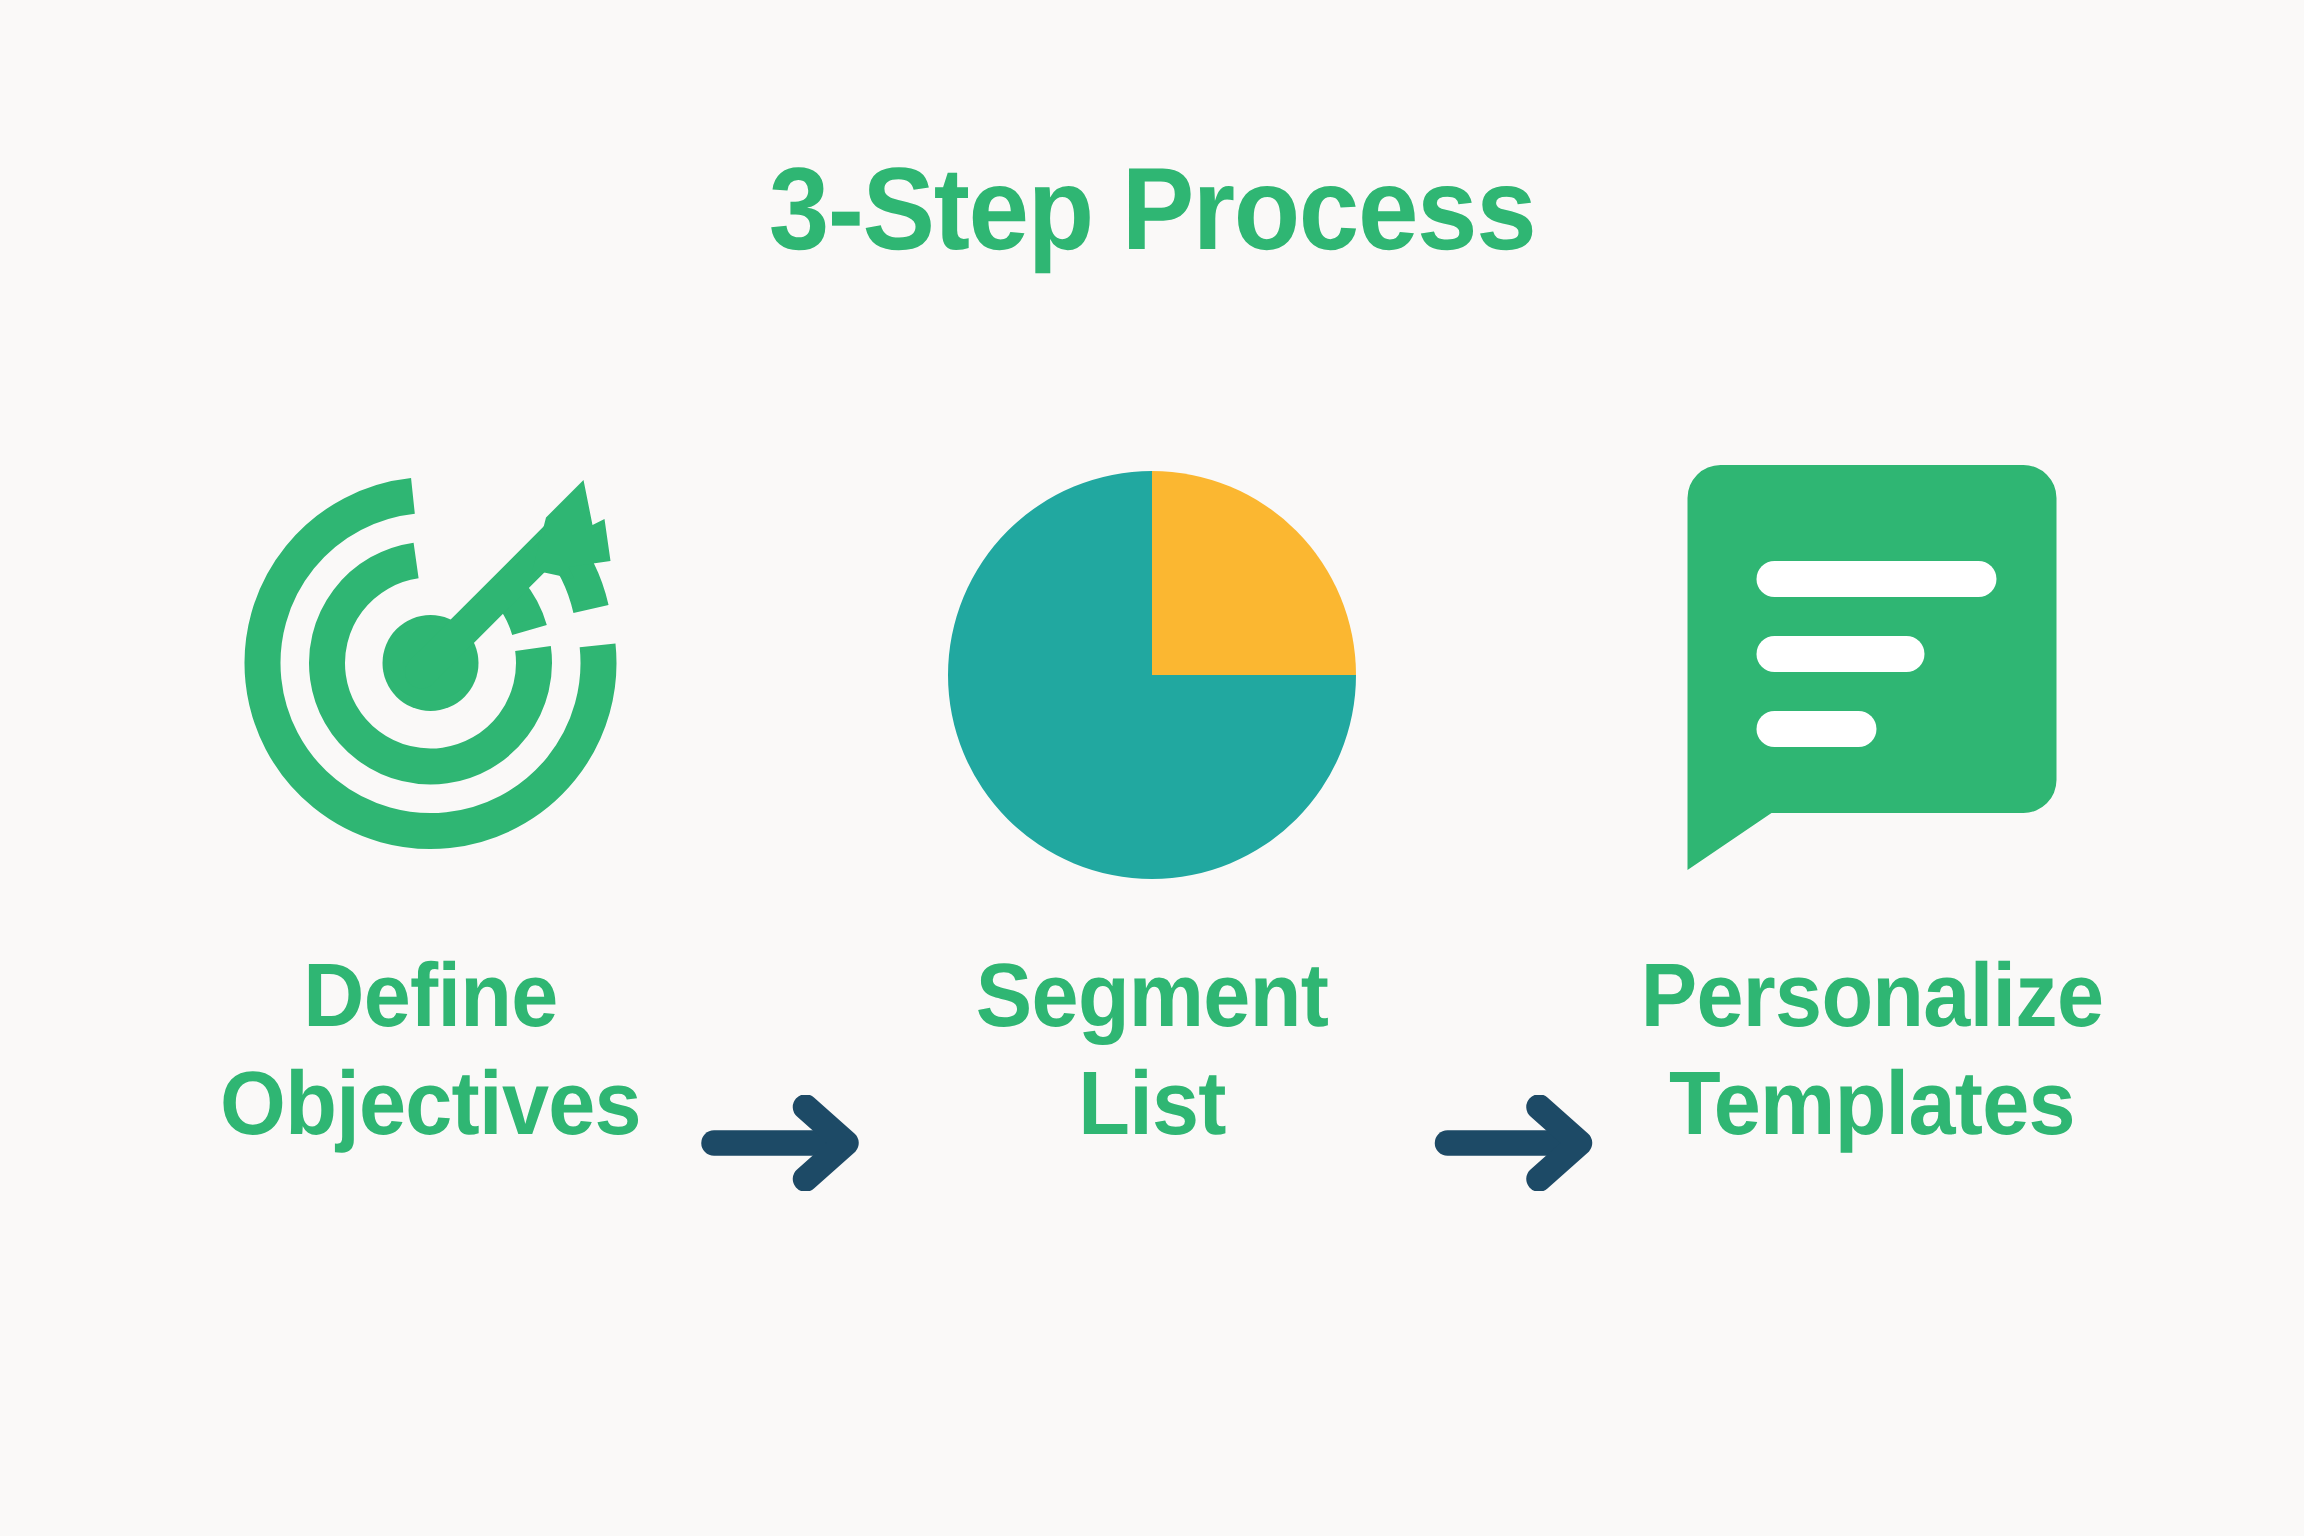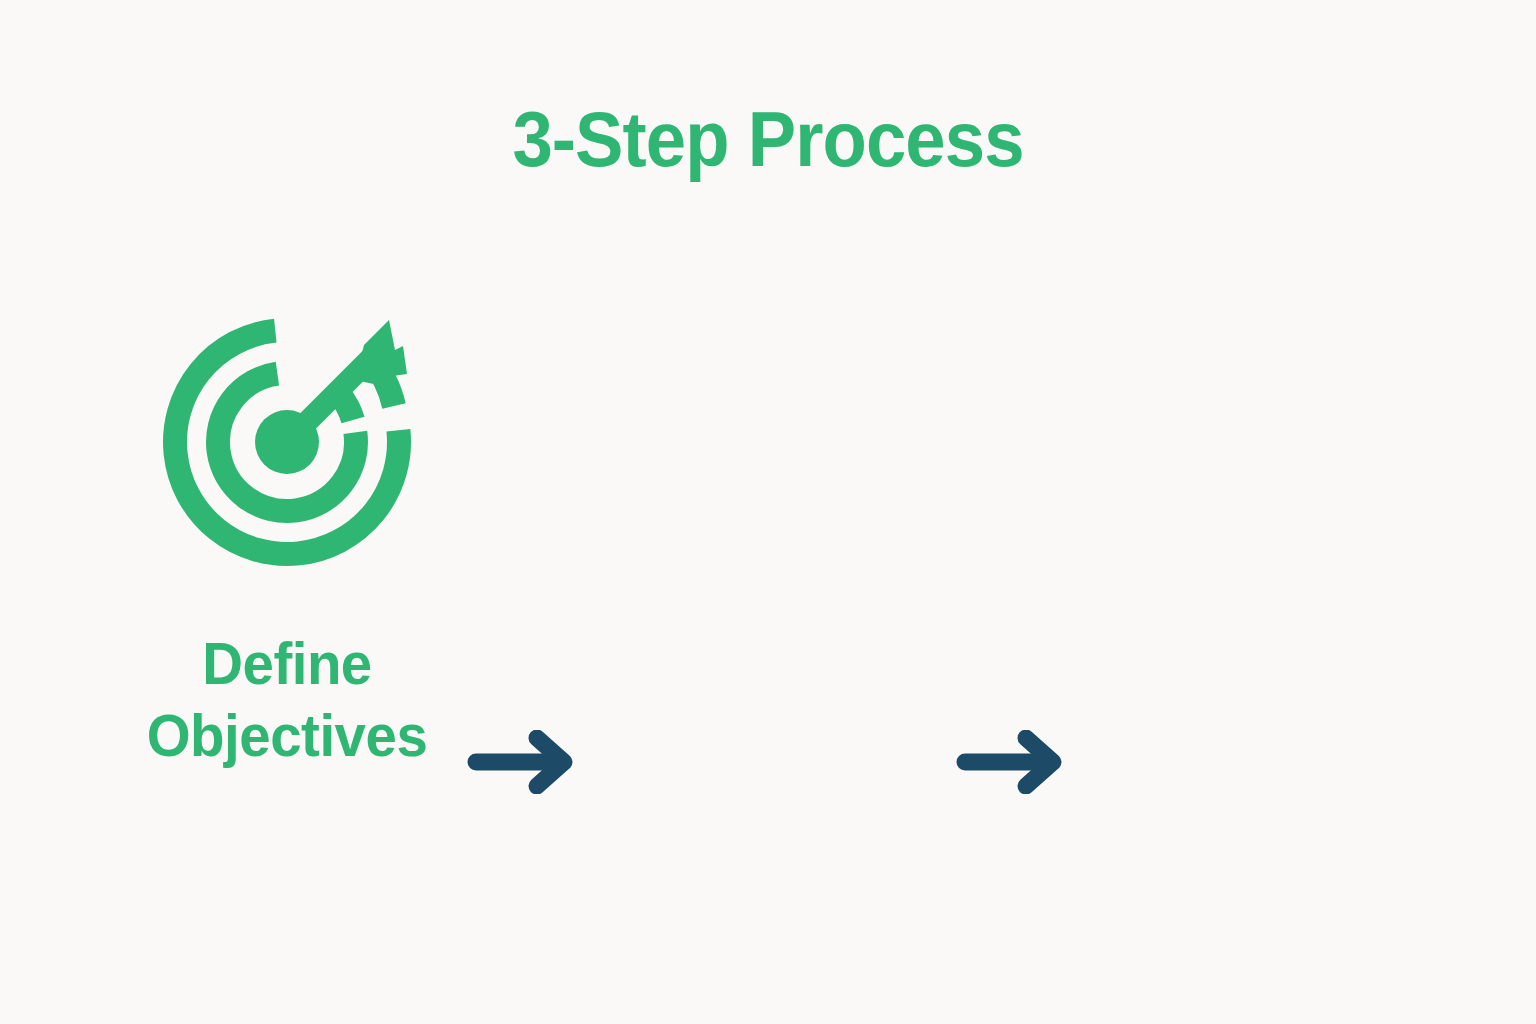--- a/index.html
+++ b/index.html
@@ -131,23 +131,63 @@
       </div>
     </div>
 
     <div class="arrow arrow-1">
       <svg width="116" height="64" viewBox="0 0 116 64">
         <line x1="10" y1="32" x2="92" y2="32" stroke="#1d4a66" stroke-width="17" stroke-linecap="round"></line>
         <polyline points="71,8 98,32 71,56" fill="none" stroke="#1d4a66" stroke-width="17" stroke-linecap="round" stroke-linejoin="round"></polyline>
       </svg>
     </div>
 
+    <div class="step step-2">
+      <div class="icon-box">
+        <div class="pie-wrap">
+          <svg width="272" height="272" viewBox="0 0 272 272">
+
+            <path d="M136 136 L272 136 A136 136 0 1 1 136 0 Z" fill="#21a8a0"></path>
+
+            <path d="M136 136 L136 0 A136 136 0 0 1 272 136 Z" fill="#fbb731"></path>
+          </svg>
+        </div>
+      </div>
+      <div class="step-label">
+        <span class="lbl-line">Segment</span>
+        <span class="lbl-line">List</span>
+      </div>
+    </div>
 
     <div class="arrow arrow-2">
       <svg width="116" height="64" viewBox="0 0 116 64">
         <line x1="10" y1="32" x2="92" y2="32" stroke="#1d4a66" stroke-width="17" stroke-linecap="round"></line>
         <polyline points="71,8 98,32 71,56" fill="none" stroke="#1d4a66" stroke-width="17" stroke-linecap="round" stroke-linejoin="round"></polyline>
       </svg>
     </div>
 
+    <div class="step step-3">
+      <div class="icon-box">
+        <svg width="290" height="280" viewBox="0 0 290 280">
+
+          <path d="M22 22
+                   a22 22 0 0 1 22 -22
+                   h202
+                   a22 22 0 0 1 22 22
+                   v188
+                   a22 22 0 0 1 -22 22
+                   H78
+                   L22 270
+                   Z" fill="#2fb673"></path>
+
+          <rect x="68" y="64" width="160" height="24" rx="12" fill="#ffffff"></rect>
+          <rect x="68" y="114" width="112" height="24" rx="12" fill="#ffffff"></rect>
+          <rect x="68" y="164" width="80" height="24" rx="12" fill="#ffffff"></rect>
+        </svg>
+      </div>
+      <div class="step-label">
+        <span class="lbl-line">Personalize</span>
+        <span class="lbl-line">Templates</span>
+      </div>
+    </div>
 
   </div>
 </div>
 
 </body></html>

